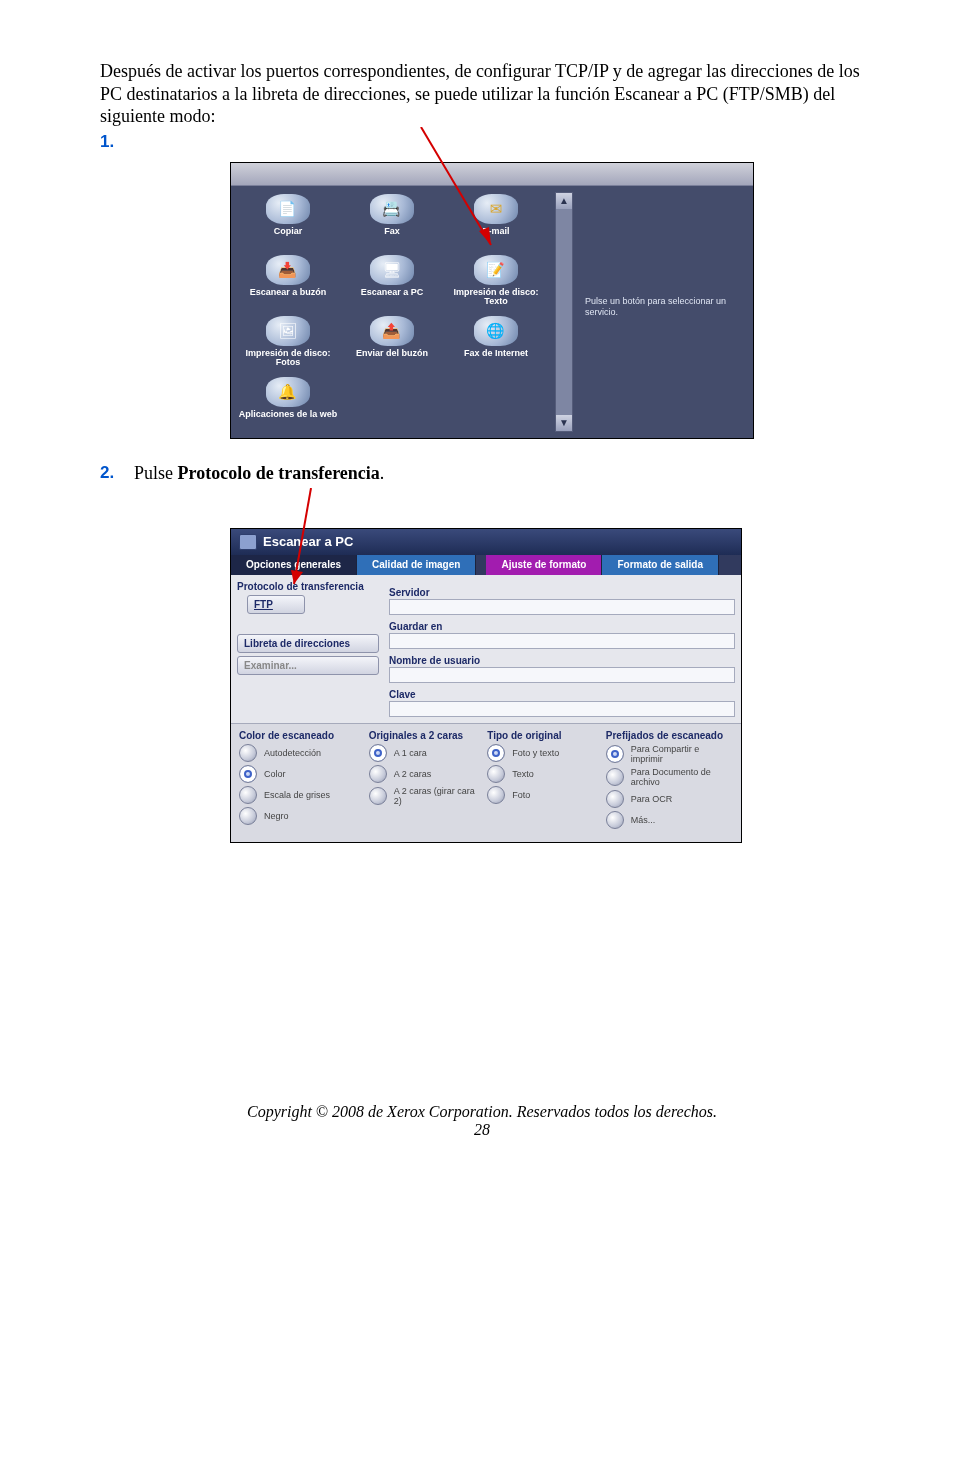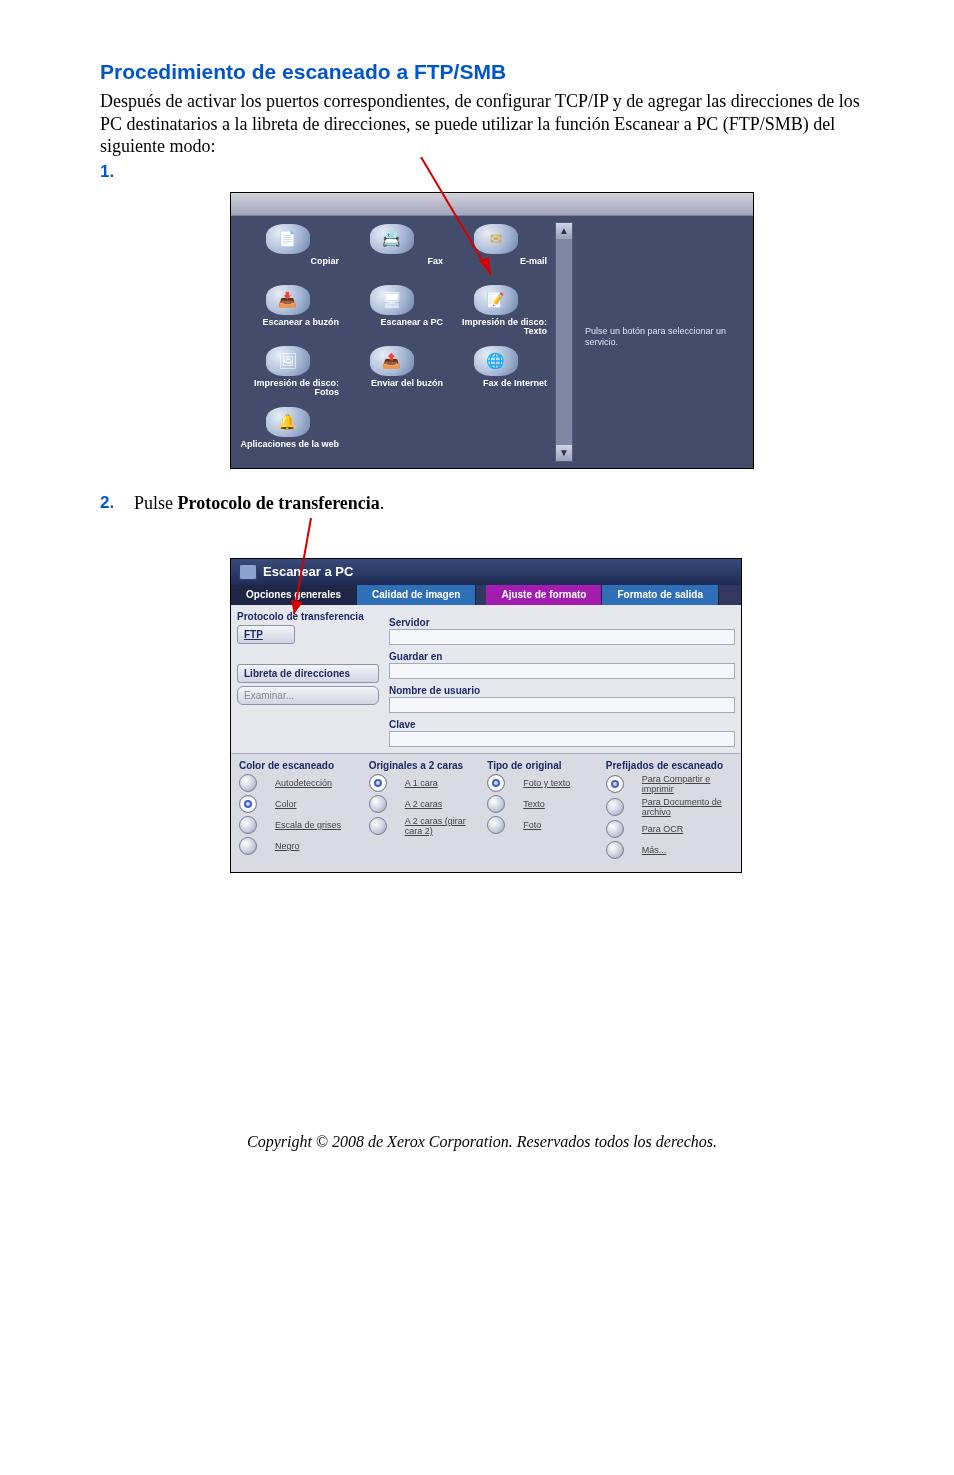--- a/index.html
+++ b/index.html
@@ -69,21 +69,21 @@
   .fig1-body {
     display: flex;
     padding: 6px 8px 6px 6px;
   }
   .grid {
     flex: none;
     width: 310px;
     display: grid;
     grid-template-columns: repeat(3, 1fr);
     gap: 4px 2px;
-    text-align: right;
+    text-align: center;
     font-family: Arial, Helvetica, sans-serif;
     color: #fff;
     font-size: 9px;
   }
   .cell { padding: 2px 0 2px 0;}
   .icon-big {
     width: 44px; height: 30px;
     margin: 0 auto 3px auto;
     border-radius: 18px / 12px;
     background: radial-gradient(circle at 30% 30%, #e6edf6 0%, #a8b9d6 55%, #6b82a9 100%);
@@ -151,54 +151,53 @@
     background:#e6e7ed;
     padding:6px 6px;
   }
   .leftcol{width:142px;flex:none;}
   .lbl{color:#1d2a67;font-weight:bold;font-size:10px;margin-bottom:2px;}
   .pill-btn{
     border:1px solid #8e93ab;border-radius:3px;
     padding:3px 6px;margin:3px 0;background:linear-gradient(#f4f5fa,#d1d4e1);
     font-size:10px;color:#1d2a67;font-weight:bold;
   }
-  .pill-btn.ftp{width:44px;margin-left:0;text-decoration:underline;}
+  .pill-btn.ftp{width:44px;margin-left:10px;text-decoration:underline;}
   .rightcol{flex:1;padding-left:10px;}
   .fldlbl{color:#1d2a67;font-weight:bold;font-size:10px;margin-top:6px;}
   .fldbox{height:14px;background:#f6f7fb;border:1px solid #a5aabd;margin-top:1px;}
   .fig2-bottom{
     background:#d9dae2;border-top:1px solid #a6aabb;
     display:grid;grid-template-columns:1.1fr 1fr 1fr 1.15fr;
     gap:4px 8px;padding:6px 8px 10px 8px;
   }
   .colhdr{color:#1d2a67;font-weight:bold;font-size:10px;margin-bottom:2px;}
   .opt{
-    display:flex;align-items:center;gap:18px;
-    font-size:9px;color:#444;margin:3px 0;text-decoration:underline;
+    display:flex;align-items:center;gap:7px;
+    font-size:9px;color:#444;margin:3px 0;
   }
   .radio{
     width:16px;height:16px;border-radius:50%;
     background:radial-gradient(circle at 35% 35%,#fff,#c6cad9 60%,#8f95ae);
     border:1px solid #7a8099;flex:none;
   }
   .radio.sel{box-shadow: inset 0 0 0 4px #fff, inset 0 0 0 6px #3f63c8; background:radial-gradient(circle at 35% 35%,#eaf0ff,#9fb4e6 60%,#5a77bf);}
   .arrow2{position:absolute;left:61px;top:-40px;width:60px;height:110px;pointer-events:none;}
 
   .footer{
     text-align:center;font-style:italic;font-size:16px;
     margin-top:260px;
   }
   .pagenum{font-style:italic;font-size:16px;text-align:center;}
 </style>
 </head>
 <body>
 <div class="page">
 
 
-<div class="h1">Procedimiento de escaneado a FTP/SMB</div>
 
 <p class="intro">Después de activar los puertos correspondientes, de configurar TCP/IP y de agregar las direcciones de los PC destinatarios a la libreta de direcciones, se puede utilizar la función Escanear a PC (FTP/SMB) del siguiente modo:</p>
 
 <div class="step-row">
   <div class="step-num">1.</div>
 </div>
 
 <div class="figure" style="margin-left:130px;position:relative;">
   <div class="fig1">
     <div class="fig1-top"></div>
@@ -300,21 +299,21 @@
       <div class="tab accent" style="background:#2f6fb8;"><span>Calidad de imagen</span></div>
       <div class="tab" style="background:#a21caf;margin-left:10px;"><span>Ajuste de formato</span></div>
       <div class="tab" style="background:#2f6fb8;"><span>Formato de salida</span></div>
     </div>
     <div class="fig2-main">
       <div class="leftcol">
         <div class="lbl">Protocolo de transferencia</div>
         <div class="pill-btn ftp">FTP</div>
         <div style="height:14px;"></div>
         <div class="pill-btn">Libreta de direcciones</div>
-        <div class="pill-btn" style="color:#888;font-weight:normal;border-radius:6px;">Examinar...</div>
+        <div class="pill-btn" style="color:#888;font-weight:bold;">Examinar...</div>
       </div>
       <div class="rightcol">
         <div class="fldlbl">Servidor</div>
         <div class="fldbox"></div>
         <div class="fldlbl">Guardar en</div>
         <div class="fldbox"></div>
         <div class="fldlbl">Nombre de usuario</div>
         <div class="fldbox"></div>
         <div class="fldlbl">Clave</div>
         <div class="fldbox"></div>
@@ -391,14 +390,15 @@
       </div>
     </div>
   </div>
   <svg class="arrow2" viewBox="0 0 60 110">
     <line x1="20" y1="0" x2="3" y2="96" stroke="#d40000" stroke-width="2"></line>
     <polygon points="3,96 12,84 0,82" fill="#d40000"></polygon>
   </svg>
 </div>
 
 <div class="footer">Copyright © 2008 de Xerox Corporation. Reservados todos los derechos.</div>
+<div class="pagenum">28</div>
 
 </div>
 
 </body></html>

